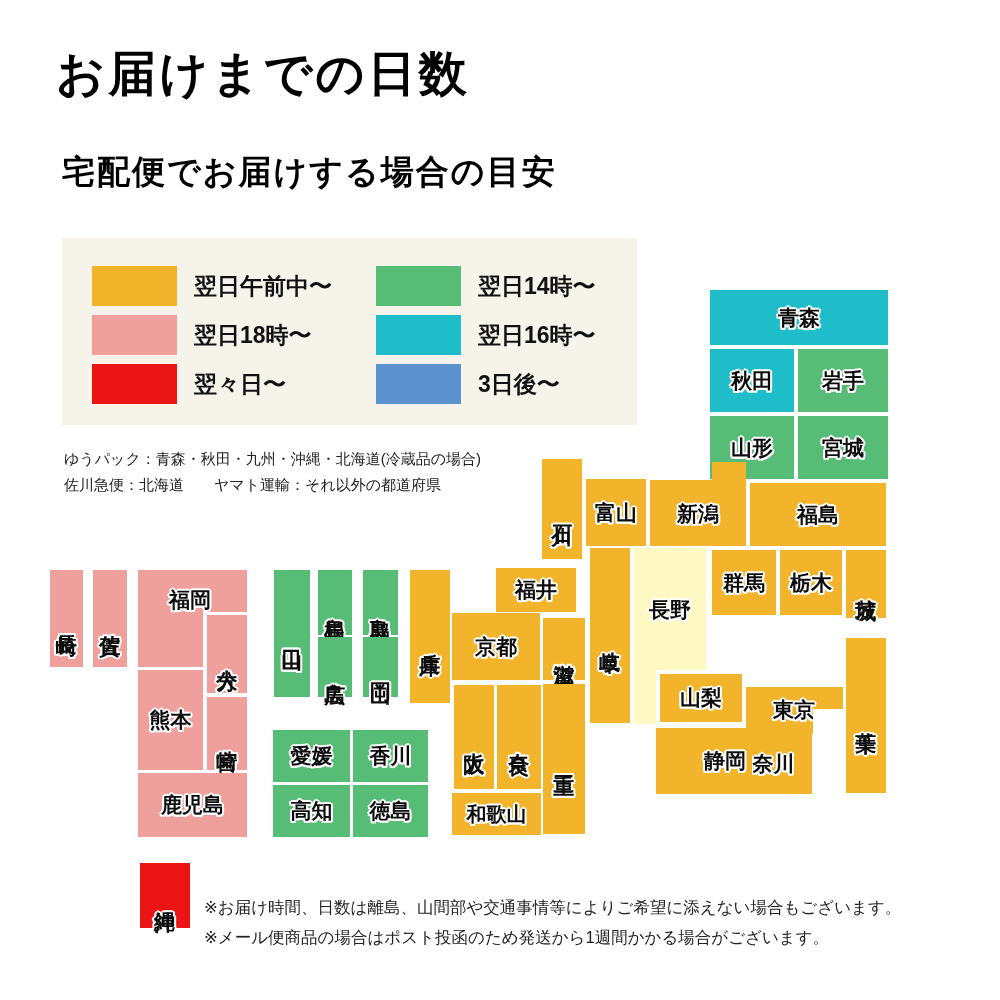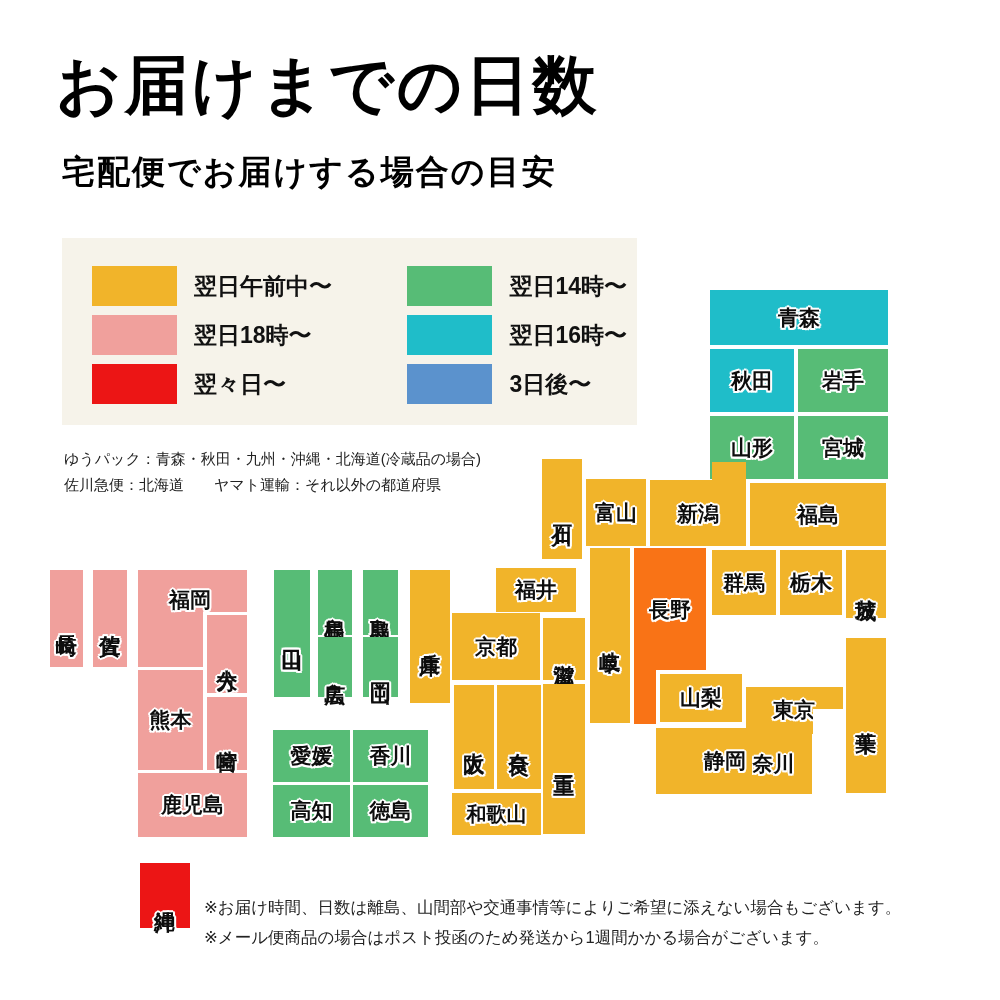--- a/index.html
+++ b/index.html
@@ -6,32 +6,32 @@
   body{
     width:1000px;height:1000px;position:relative;overflow:hidden;
     background:#ffffff;
     font-family:"Liberation Sans","DejaVu Sans",sans-serif;
     color:#111;
   }
   .page{position:absolute;inset:0;}
   h1.title{
     position:absolute;left:56px;top:42px;margin:0;
     font-family:"Liberation Serif","DejaVu Serif",serif;
-    font-size:64px;font-weight:700;letter-spacing:3px;color:#000;
+    font-size:48px;font-weight:700;letter-spacing:3px;color:#000;
   }
   h2.subtitle{
     position:absolute;left:62px;top:150px;margin:0;
     font-family:"Liberation Serif","DejaVu Serif",serif;
     font-size:33px;font-weight:700;letter-spacing:2px;color:#000;
   }
   .legend{
     position:absolute;left:62px;top:238px;width:575px;height:187px;
     background:#f6f3ea;box-sizing:border-box;
-    display:grid;grid-template-columns:1fr;grid-template-rows:repeat(3,40px);
-    grid-auto-flow:column;gap:9px 26px;padding:28px 10px 0 30px;
+    display:grid;grid-template-columns:1fr 1fr 1fr 1fr;grid-template-rows:repeat(3,40px);
+    grid-auto-flow:column;gap:9px 44px;padding:28px 10px 0 30px;
   }
   .legend-item{display:flex;align-items:center;gap:17px;}
   .legend-swatch{width:85px;height:40px;flex:0 0 85px;}
   .legend-label{font-size:23px;font-weight:700;white-space:nowrap;}
   .carrier-notes{
     position:absolute;left:64px;top:446px;
     font-size:15px;line-height:26px;color:#222;white-space:pre;
   }
   .map{position:absolute;left:0;top:0;width:1000px;height:1000px;}
   .region{position:absolute;display:flex;align-items:center;justify-content:center;}
@@ -119,21 +119,21 @@
       </div>
       <div class="region" style="left: 780px; top: 550px; width: 62px; height: 65px; background: rgb(241, 180, 42);">
         <span class="rlabel">栃木</span>
       </div>
       <div class="region vert" style="left: 846px; top: 550px; width: 40px; height: 68px; background: rgb(241, 180, 42);">
         <span class="rlabel">茨城</span>
       </div>
       <div class="region vert" style="left: 846px; top: 638px; width: 40px; height: 155px; background: rgb(241, 180, 42);">
         <span class="rlabel">千葉</span>
       </div>
-      <div class="region" style="left: 634px; top: 548px; width: 72px; height: 176px; background: #f97316; clip-path: polygon(0px 0px, 72px 0px, 72px 122px, 22px 122px, 22px 176px, 0px 176px); padding-left: 36px;">
+      <div class="region" style="left: 634px; top: 548px; width: 72px; height: 176px; background: #fef9c3; clip-path: polygon(0px 0px, 72px 0px, 72px 122px, 22px 122px, 22px 176px, 0px 176px); padding-left: 36px;">
         <span class="rlabel abs" style="left: 36px; top: 62px;">長野</span>
       </div>
       <div class="region vert" style="left: 590px; top: 548px; width: 40px; height: 175px; background: rgb(241, 180, 42);">
         <span class="rlabel">岐阜</span>
       </div>
       <div class="region" style="left: 660px; top: 674px; width: 82px; height: 48px; background: rgb(241, 180, 42);">
         <span class="rlabel">山梨</span>
       </div>
       <div class="region" style="left: 746px; top: 676px; width: 97px; height: 47px; background: rgb(241, 180, 42); clip-path: polygon(0px 0px, 97px 0px, 97px 22px, 67px 22px, 67px 47px, 0px 47px); margin-top: 11px;">
         <span class="rlabel abs" style="left: 48px; top: 23px;">東京</span>

